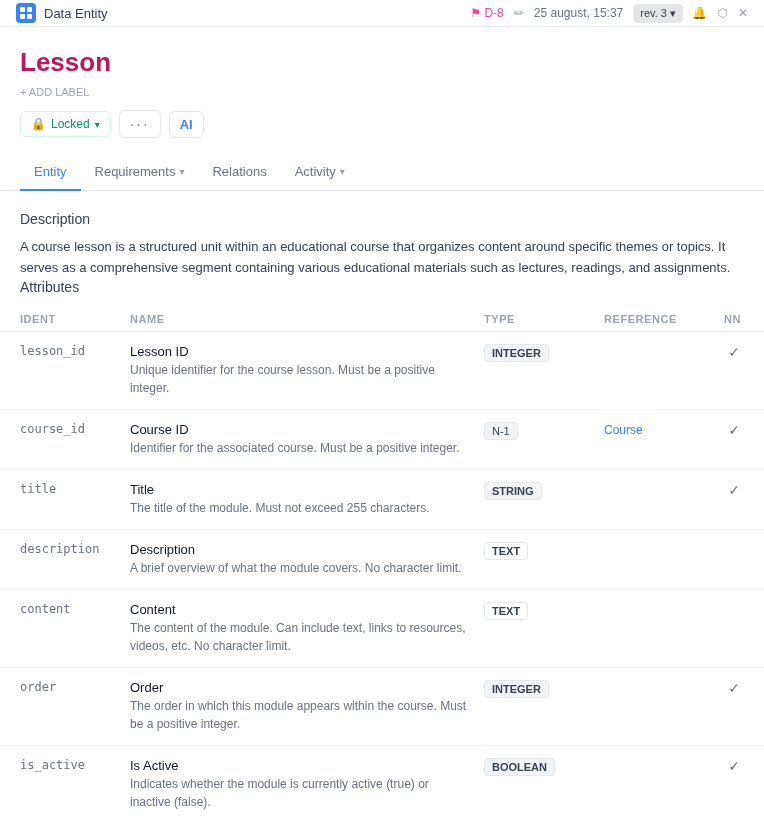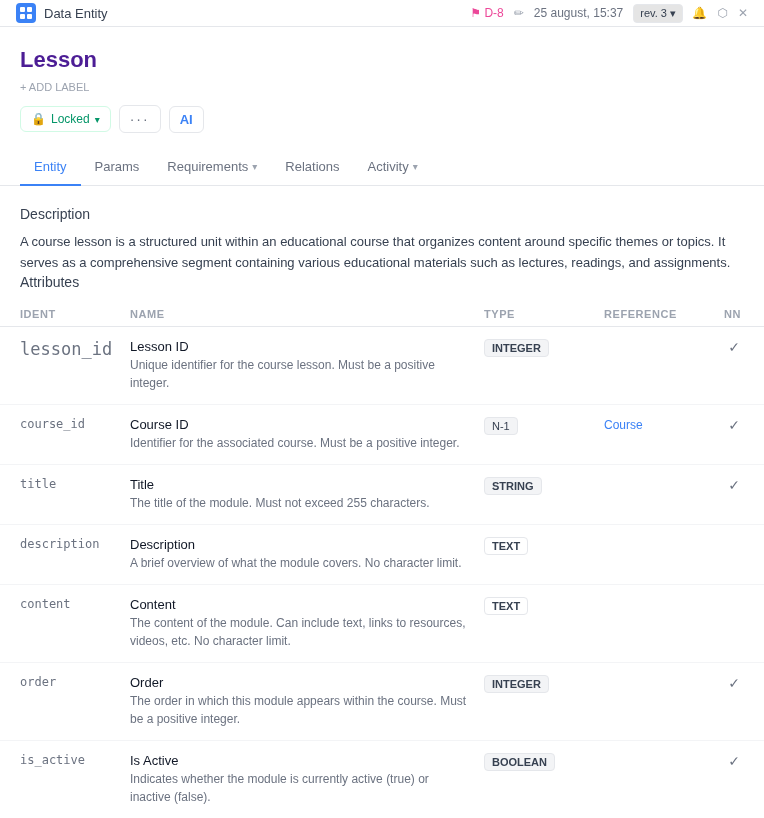--- a/index.html
+++ b/index.html
@@ -13,21 +13,21 @@
     .app-title { font-size: 13px; font-weight: 500; color: #374151; }
     .top-bar-right { display: flex; align-items: center; gap: 10px; font-size: 12px; color: #6b7280; }
     .top-bar-right .flag { color: #ec4899; font-size: 12px; }
     .top-bar-right .date { color: #6b7280; }
     .rev-badge { background: #e5e5e5; border: 1px solid #e5e7eb; border-radius: 4px; padding: 2px 6px; font-size: 11px; color: #374151; display: flex; align-items: center; gap: 3px; cursor: pointer; }
 
     
     .main { padding: 20px 20px 0; }
 
     
-    .page-title { font-size: 22px; font-weight: 600; color: #4c1d95; margin-bottom: 6px; }
+    .page-title { font-size: 26px; font-weight: 600; color: #be185d; margin-bottom: 6px; }
     .add-label { font-size: 11px; color: #9ca3af; cursor: pointer; display: inline-flex; align-items: center; gap: 4px; margin-bottom: 12px; }
 
     
     .toolbar { display: flex; align-items: center; gap: 8px; margin-bottom: 16px; }
     .locked-btn { display: flex; align-items: center; gap: 5px; background: #fff; border: 1px solid #d1fae5; border-radius: 6px; padding: 5px 10px; font-size: 12px; color: #059669; cursor: pointer; }
     .locked-btn .lock-icon { font-size: 12px; }
     .more-btn { background: #fff; border: 1px solid #e5e7eb; border-radius: 6px; padding: 5px 10px; cursor: pointer; color: #6b7280; font-size: 14px; letter-spacing: 2px; }
     .ai-btn { background: #fff; border: 1px solid #e5e7eb; border-radius: 6px; padding: 5px 10px; cursor: pointer; font-size: 13px; font-weight: 600; color: #3b82f6; }
 
     
@@ -115,23 +115,20 @@
       <span>AI</span>
     </button>
   </div>
 
   
   <div class="tabs">
     <div class="tab active">
       <span>Entity</span>
     </div>
     <div class="tab">
-      <span>Params</span>
-    </div>
-    <div class="tab">
       <span>Requirements</span>
       <span class="chevron">▾</span>
     </div>
     <div class="tab">
       <span>Relations</span>
     </div>
     <div class="tab">
       <span>Activity</span>
       <span class="chevron">▾</span>
     </div>
@@ -150,21 +147,21 @@
           <tr>
             <th class="ident-col"><span>IDENT</span></th>
             <th class="name-col"><span>NAME</span></th>
             <th class="type-col"><span>TYPE</span></th>
             <th class="ref-col"><span>REFERENCE</span></th>
             <th class="nn-col"><span>NN</span></th>
           </tr>
         </thead>
         <tbody id="attributes-tbody">
         <tr>
-              <td style="font-family: monospace; font-size: 17px; color: rgb(107, 114, 128);">lesson_id</td>
+              <td style="font-family: monospace; font-size: 12px; color: rgb(107, 114, 128);">lesson_id</td>
               <td>
                 <div class="attr-name">Lesson ID</div>
                 <div class="attr-desc">Unique identifier for the course lesson. Must be a positive integer.</div>
               </td>
               <td style="vertical-align: top; padding-top: 12px;"><span class="type-badge">INTEGER</span></td>
               <td style="vertical-align: top; padding-top: 12px;"></td>
               <td style="text-align: center; vertical-align: top; padding-top: 12px;"><span class="check-icon">✓</span></td>
             </tr>
             <tr>
               <td style="font-family: monospace; font-size: 12px; color: rgb(107, 114, 128);">course_id</td>

